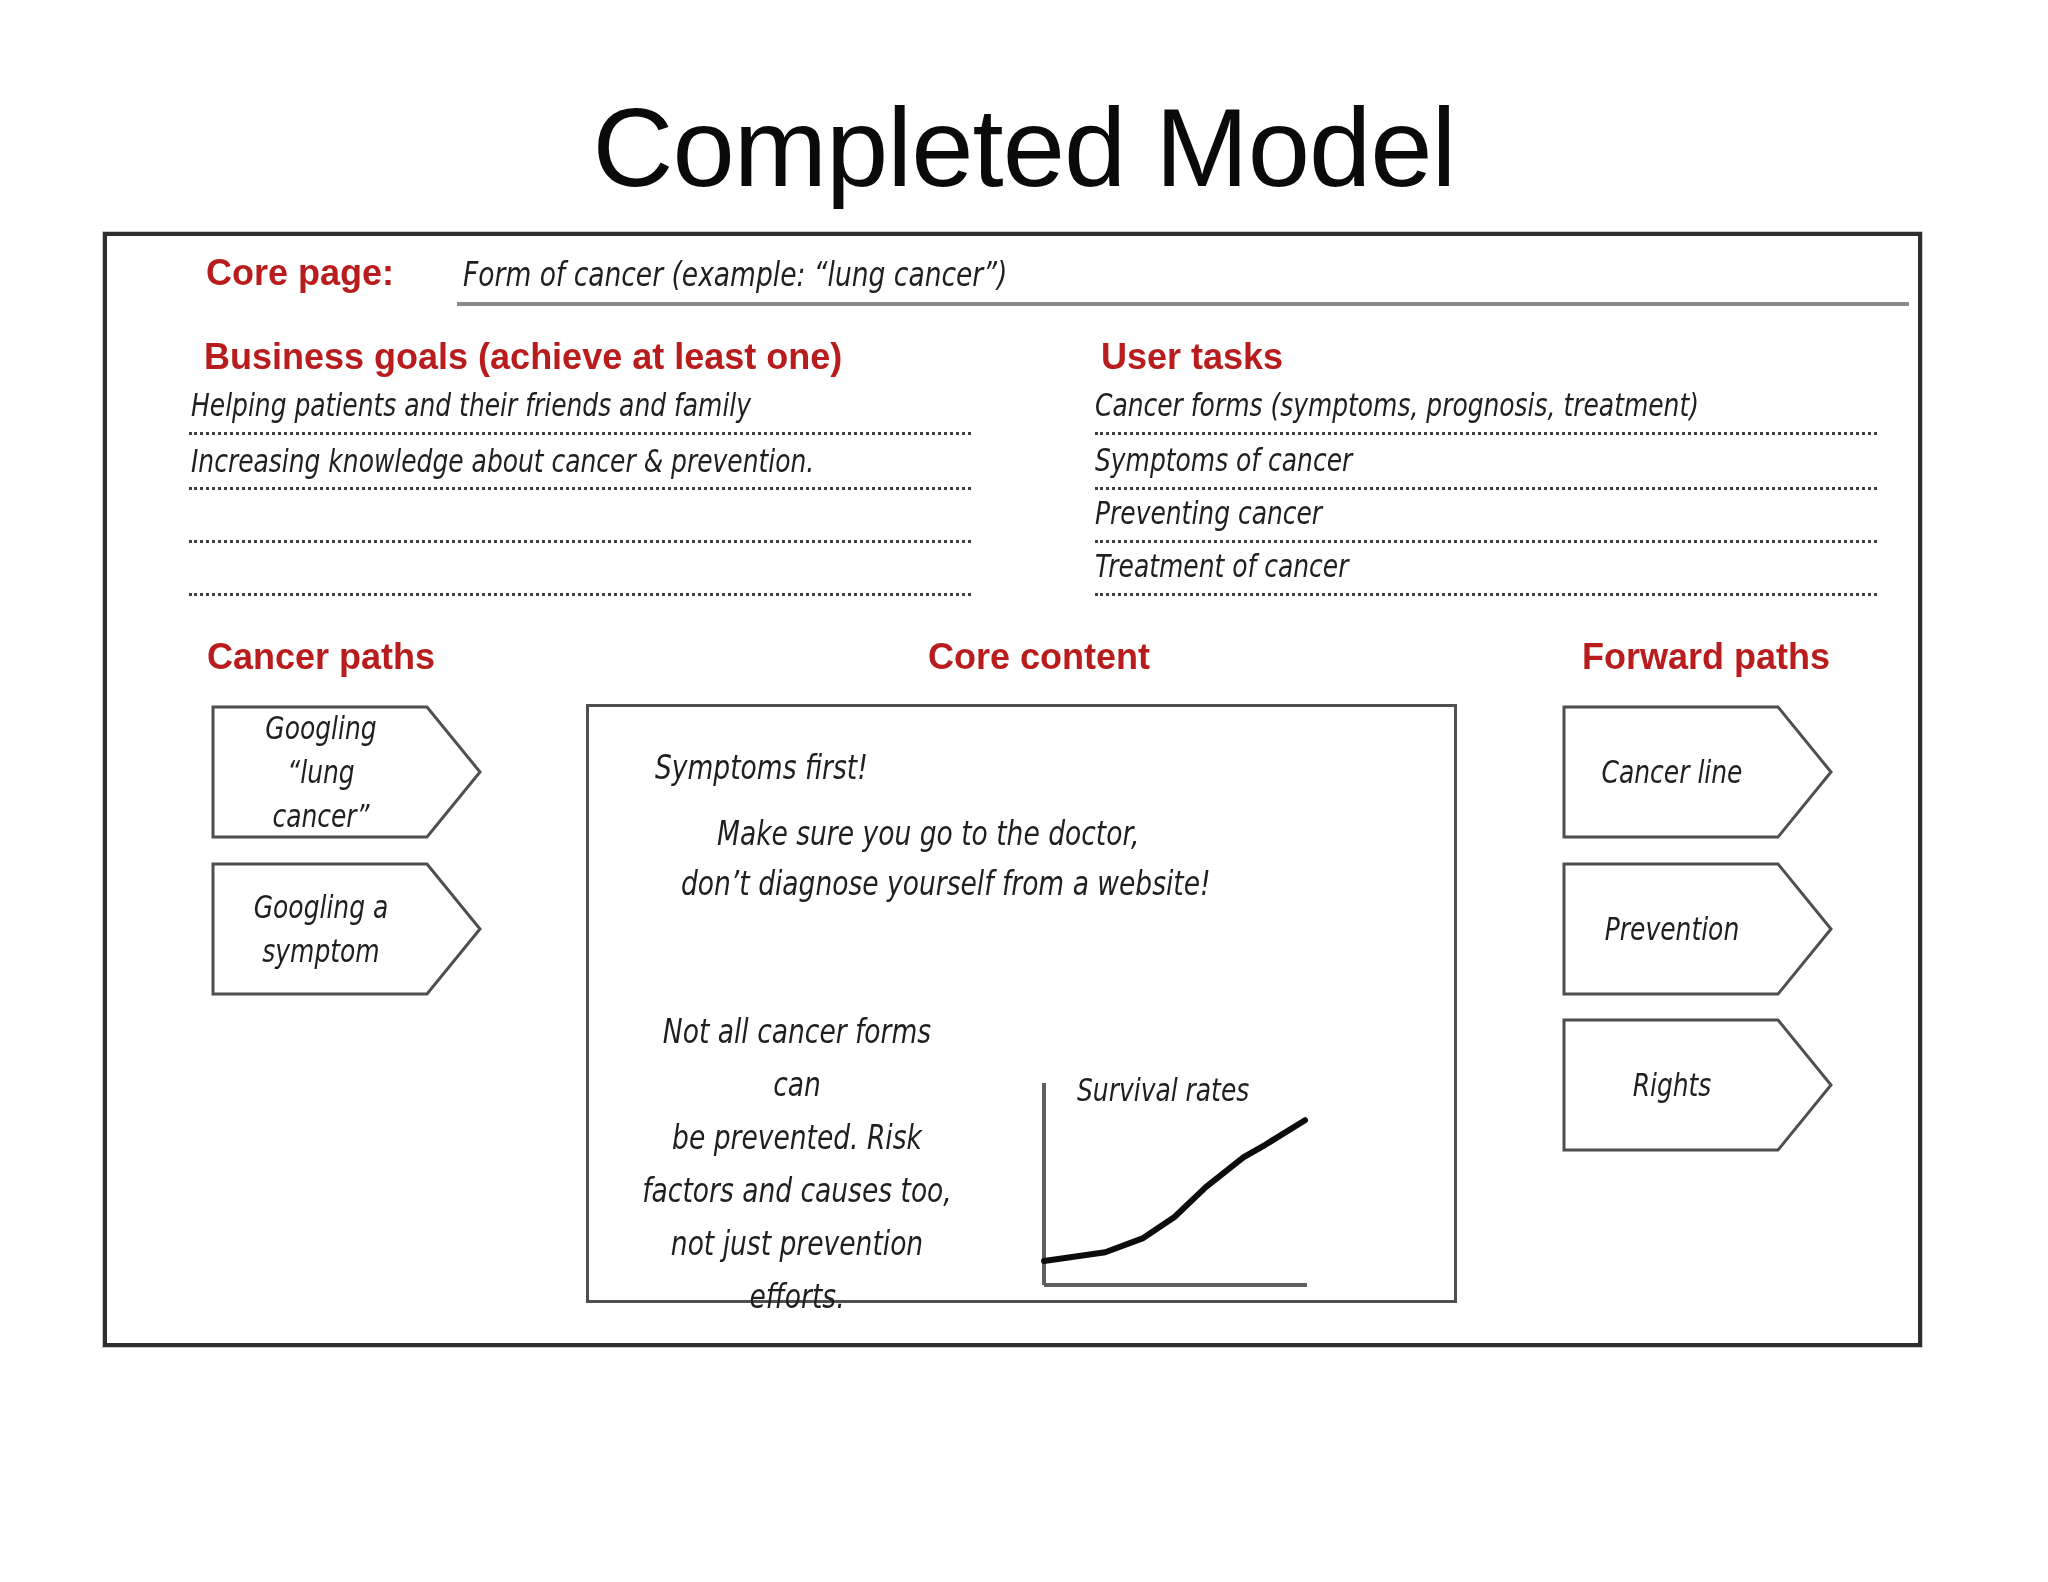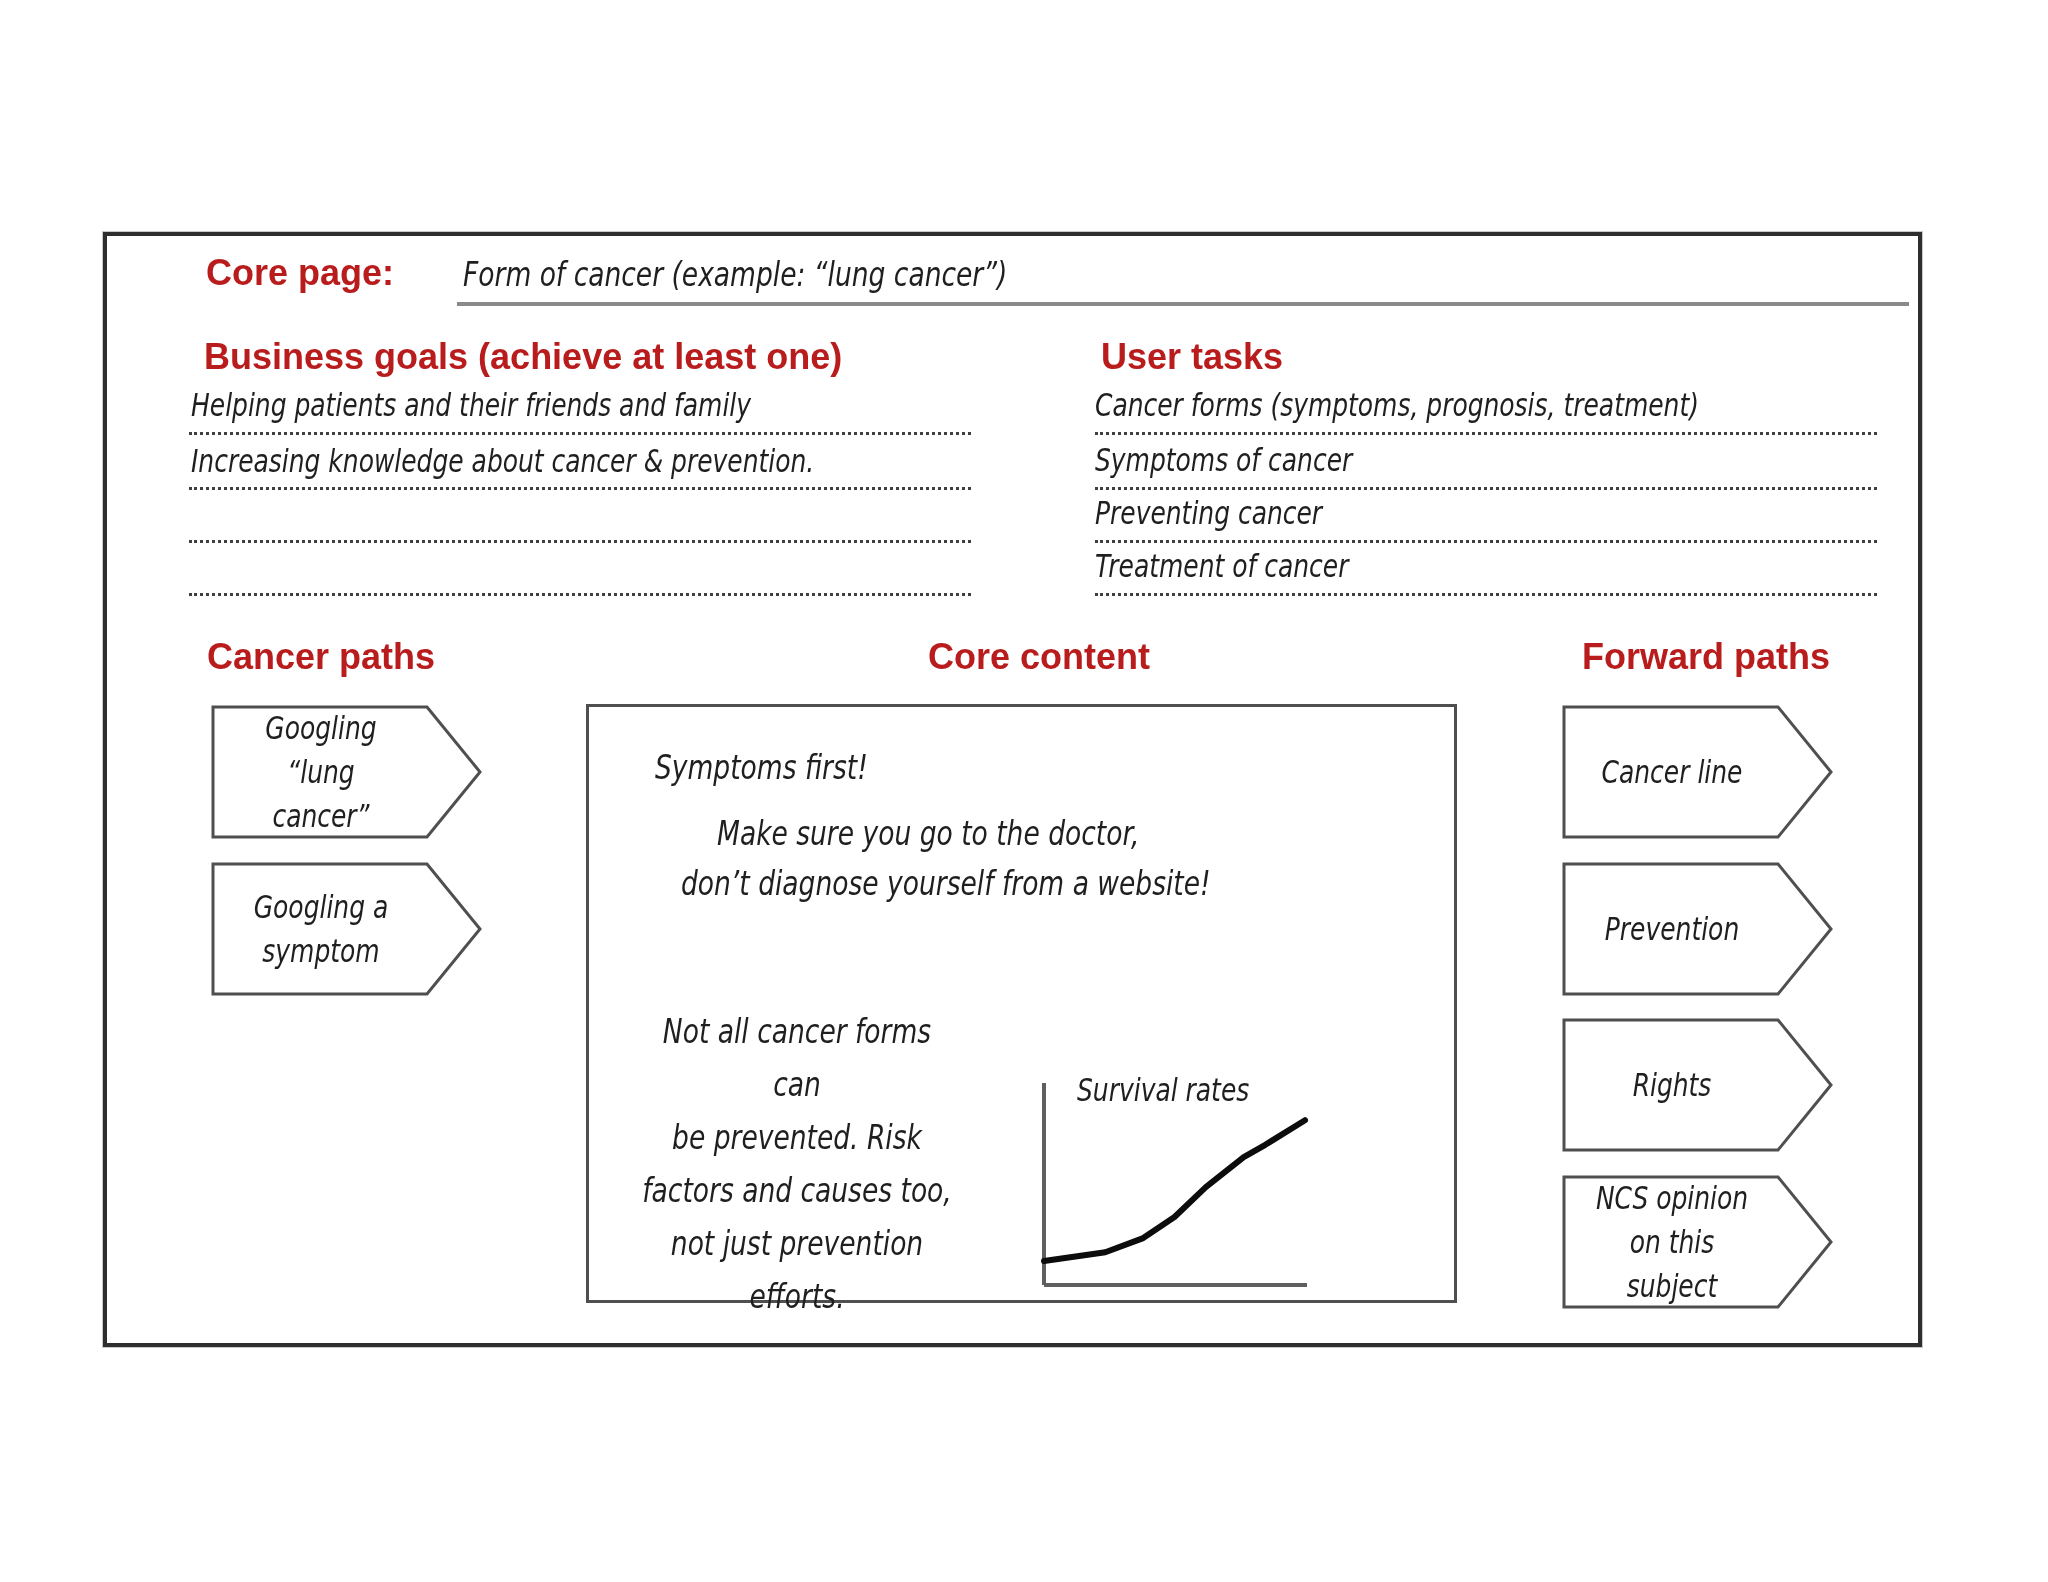--- a/index.html
+++ b/index.html
@@ -48,20 +48,21 @@
   .note3{left:92px;top:156px;font-size:34px;transform-origin:left center;}
   .note4{left:8px;top:298px;width:400px;text-align:center;line-height:53px;font-size:34px;}
   .chart{position:absolute;left:450px;top:372px;width:272px;height:212px;}
   .chart-title{left:488px;top:364px;font-size:32px;}
 </style>
 </head>
 <body>
 
 <div class="slide">
 
+  <div class="title">Completed Model</div>
 
   <div class="model-box">
 
     <div class="hdr core-page-label">Core page:</div>
     <div class="hand core-page-value">Form of cancer (example: “lung cancer”)</div>
     <div class="solid-line" style="left:350px;top:66px;width:1452px;"></div>
 
     <div class="hdr bg-heading">Business goals (achieve at least one)</div>
     <div class="hand e-bg1">Helping patients and their friends and family</div>
     <div class="hand e-bg2">Increasing knowledge about cancer &amp; prevention.</div>
@@ -127,22 +128,15 @@
           <polygon points="2,3 216,3 269,68 216,133 2,133" fill="#ffffff" stroke="#4f4f4f" stroke-width="3"></polygon>
         </svg>
       <div class="lbl">Prevention</div>
     </div>
     <div class="arrow fw-col r3">
       <svg width="272" height="136">
           <polygon points="2,3 216,3 269,68 216,133 2,133" fill="#ffffff" stroke="#4f4f4f" stroke-width="3"></polygon>
         </svg>
       <div class="lbl">Rights</div>
     </div>
-    <div class="arrow fw-col r4">
-      <svg width="272" height="136">
-          <polygon points="2,3 216,3 269,68 216,133 2,133" fill="#ffffff" stroke="#4f4f4f" stroke-width="3"></polygon>
-        </svg>
-      <div class="lbl">NCS opinion
-on this subject</div>
-    </div>
 
   </div>
 </div>
 
 </body></html>

